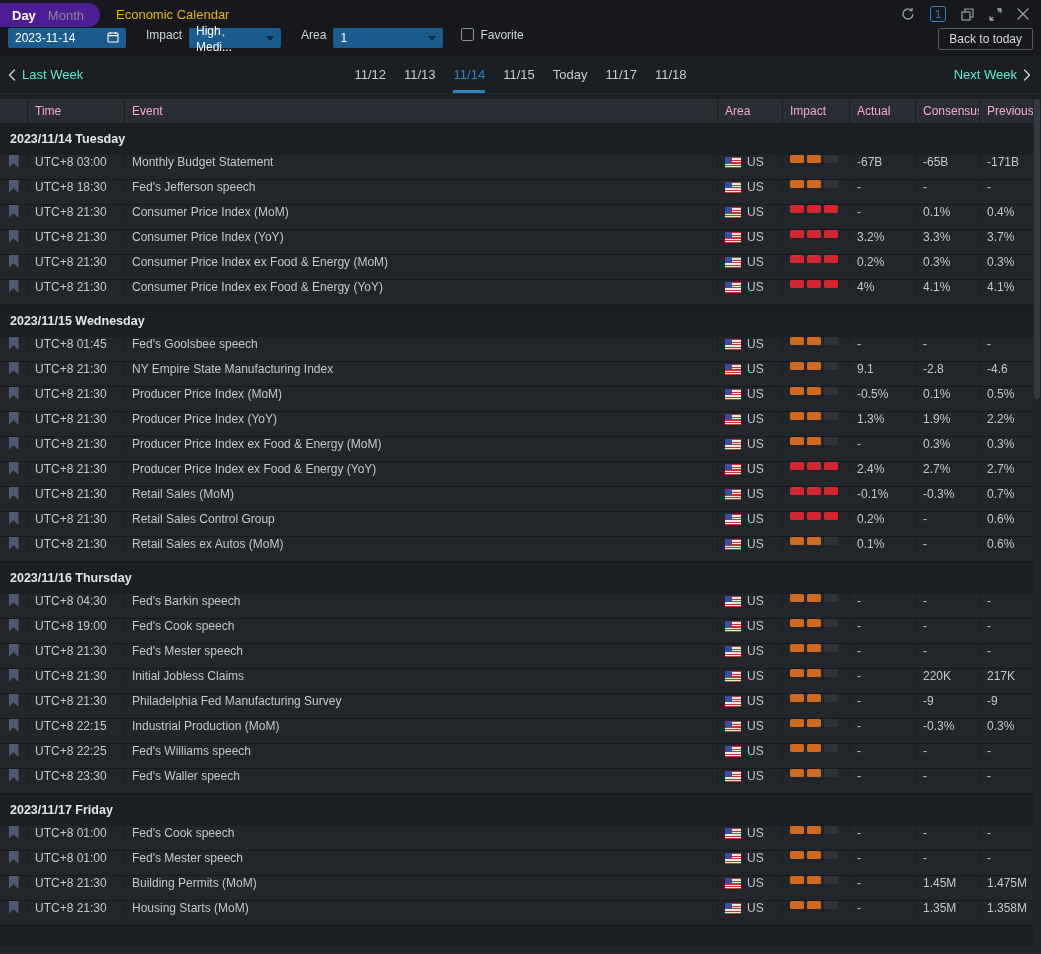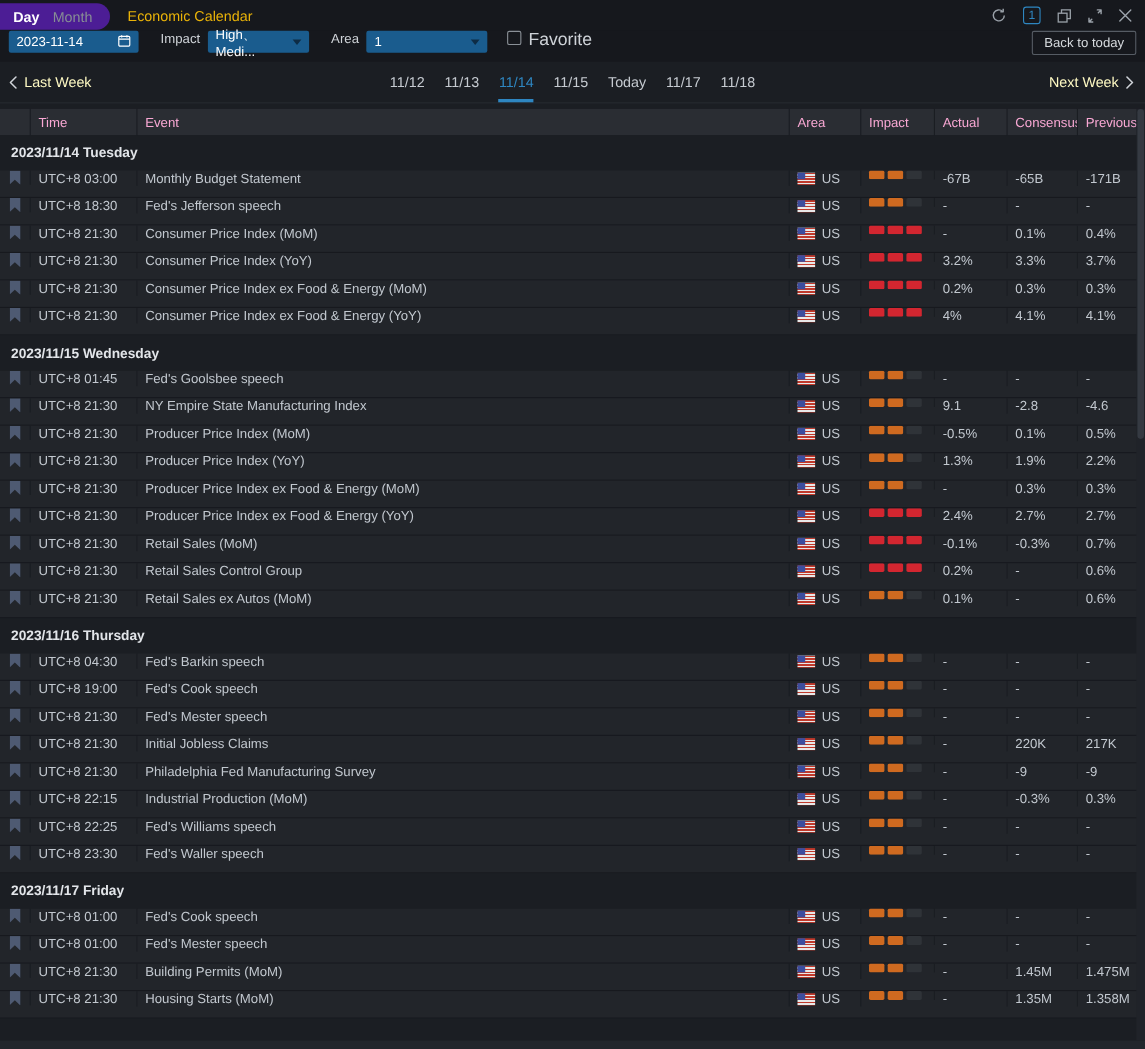--- a/index.html
+++ b/index.html
@@ -30,27 +30,27 @@
   .filterbar{height:28px;background:var(--topbar-bg);display:flex;align-items:flex-start;padding:0 8px;}
   .date-input{width:118px;height:20px;background:var(--input-blue);border-radius:2px;display:flex;
               align-items:center;justify-content:space-between;padding:0 7px;color:#fff;font-size:12px;cursor:pointer;}
   .filter-label{font-size:12px;color:#cfd3d8;margin-left:20px;margin-right:7px;}
   .dropdown{height:20px;background:var(--input-blue);border-radius:2px;display:flex;align-items:center;
             justify-content:space-between;padding:0 7px;color:#fff;font-size:12px;cursor:pointer;}
   .dd-impact{width:92px;} .dd-area{width:110px;}
   .dd-arrow{width:0;height:0;border-left:4px solid transparent;border-right:4px solid transparent;
             border-top:5px solid #0e2c45;margin-left:6px;}
   .checkbox{width:13px;height:13px;border:1px solid #8a9097;border-radius:2px;margin-left:18px;cursor:pointer;}
-  .checkbox-label{font-size:16px;color:#cfd3d8;margin-left:6px;}
+  .checkbox-label{font-size:12px;color:#cfd3d8;margin-left:6px;}
   .back-btn{margin-left:auto;border:1px solid #565c64;border-radius:2px;color:#d6dade;font-size:12px;
             padding:3px 10px;cursor:pointer;background:transparent;}
 
   
   .weeknav{height:38px;display:flex;align-items:center;position:relative;border-bottom:1px solid #262a30;}
-  .week-link{display:flex;align-items:center;gap:6px;font-size:13px;color:#fef9c3;cursor:pointer;}
+  .week-link{display:flex;align-items:center;gap:6px;font-size:13px;color:#5eead4;cursor:pointer;}
   .week-link.prev{margin-left:8px;} .week-link.next{margin-left:auto;margin-right:10px;}
   .week-days{position:absolute;left:50%;top:0;height:100%;transform:translateX(-50%);
              display:flex;align-items:stretch;gap:14px;}
   .day-tab{display:flex;align-items:center;font-size:13px;color:#c6cbd1;cursor:pointer;position:relative;padding:0 2px;}
   .day-tab.active{color:var(--accent-blue);}
   .day-tab.active::after{content:"";position:absolute;left:50%;transform:translateX(-50%);
                          bottom:0;width:32px;height:3px;background:var(--accent-blue);}
 
   
   .table-header{margin-top:5px;height:24px;background:var(--header-bg);display:flex;align-items:stretch;}

